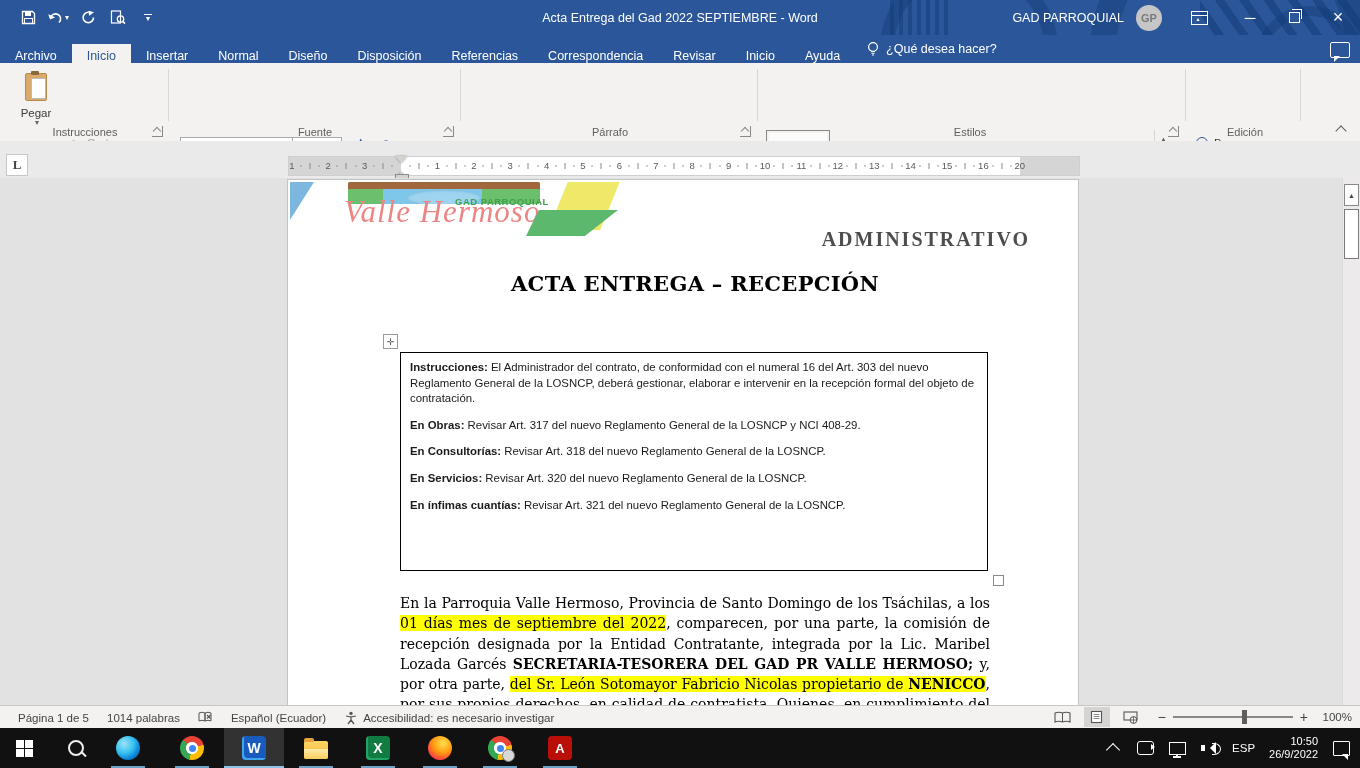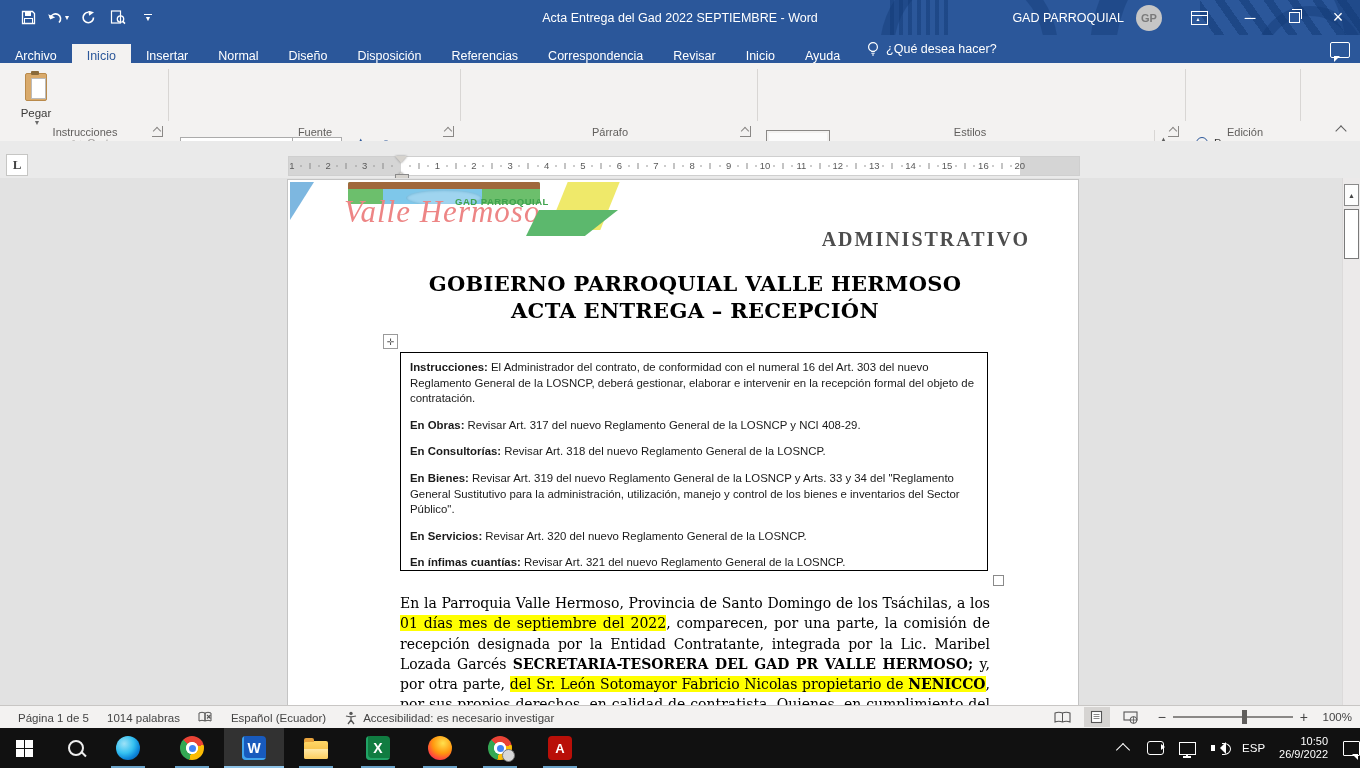--- a/index.html
+++ b/index.html
@@ -223,21 +223,21 @@
   .i-chrome::before{content:"";position:absolute;left:8.5px;top:8.5px;width:7px;height:7px;border-radius:50%;background:#4285f4;z-index:2}
   .i-word{width:24px;height:24px;border-radius:4px;background:#185abd;color:#fff;font-weight:bold;font-size:14px;display:flex;align-items:center;justify-content:center;box-shadow:2px -2px 0 0 #41a5ee inset}
   .i-folder{width:24px;height:18px;border-radius:2px;background:linear-gradient(#ffd767,#f2b338);position:relative;margin-top:3px}
   .i-folder::before{content:"";position:absolute;left:0;top:-3px;width:10px;height:4px;background:#e8a33d;border-radius:2px 2px 0 0}
   .i-folder::after{content:"";position:absolute;left:0;bottom:0;width:24px;height:10px;background:linear-gradient(#ffe9a8,#fccd5e);border-radius:0 0 2px 2px}
   .i-excel{width:24px;height:24px;border-radius:4px;background:#107c41;color:#fff;font-weight:bold;font-size:14px;display:flex;align-items:center;justify-content:center;box-shadow:2px -2px 0 0 #21a366 inset}
   .i-firefox{width:24px;height:24px;border-radius:50%;background:radial-gradient(circle at 62% 30%,#ffe14d,#ff980e 45%,#ff3647 78%,#c60084)}
   .i-chrome2{position:relative}
   .badge{position:absolute;right:-3px;bottom:-2px;width:11px;height:11px;border-radius:50%;background:#d8d8d8;border:1px solid #777;z-index:3}
   .i-pdf{width:24px;height:24px;border-radius:4px;background:#b90f08;color:#fff;font-weight:bold;font-size:13px;display:flex;align-items:center;justify-content:center}
-  .tray{position:absolute;right:0;top:0;height:40px;display:flex;align-items:center;gap:14px;color:#fff}
+  .tray{position:absolute;right:0;top:0;height:40px;display:flex;align-items:center;gap:14px;padding-right:10px;color:#fff}
   .tr-ic{display:flex;align-items:center;justify-content:center;width:18px;height:18px}
   .chevup{width:9px;height:9px;border-left:1.5px solid #fff;border-top:1.5px solid #fff;transform:rotate(45deg);margin-top:4px}
   .meet{width:15px;height:12px;border:1.3px solid #fff;border-radius:3px;position:relative}
   .meet::after{content:"";position:absolute;right:-5px;top:2px;border:3px solid transparent;border-left:4px solid #fff}
   .net{width:15px;height:11px;border:1.3px solid #fff;position:relative}
   .net::after{content:"";position:absolute;left:3px;bottom:-4px;width:8px;height:1.5px;background:#fff}
   .net::before{content:"";position:absolute;left:6px;bottom:-3px;width:2px;height:3px;background:#fff}
   .trlang{font-size:11.5px}
   .clock{font-size:11px;line-height:13px;text-align:right}
   .ac-bubble{width:15px;height:13px;border:1.3px solid #fff;border-radius:1px;position:relative}
@@ -629,31 +629,29 @@
       <div class="logo-img"></div>
       <div class="logo-script">Valle Hermoso</div>
       <div class="logo-sub">GAD PARROQUIAL</div>
       <div class="ystripe"></div>
       <div class="gwedge"></div>
     </div>
 
     <div class="watermark">ADMINISTRATIVO</div>
 
     <div class="dheading">
-      <div>GOBIERNO PARROQUIAL VALLE HERMOSO</div>
       <div>ACTA ENTREGA – RECEPCIÓN</div>
     </div>
 
     <div class="movehandle">✛</div>
 
     <div class="instrbox">
       <p class="ibp"><b>Instrucciones:</b><span> El Administrador del contrato, de conformidad con el numeral 16 del Art. 303 del nuevo Reglamento General de la LOSNCP, deberá gestionar, elaborar e intervenir en la recepción formal del objeto de contratación.</span></p>
       <p class="ibp"><b>En Obras:</b><span> Revisar Art. 317 del nuevo Reglamento General de la LOSNCP y NCI 408-29.</span></p>
       <p class="ibp"><b>En Consultorías:</b><span> Revisar Art. 318 del nuevo Reglamento General de la LOSNCP.</span></p>
-      <p class="ibp"><b>En Bienes:</b><span> Revisar Art. 319 del nuevo Reglamento General de la LOSNCP y Arts. 33 y 34 del "Reglamento General Sustitutivo para la administración, utilización, manejo y control de los bienes e inventarios del Sector Público".</span></p>
       <p class="ibp"><b>En Servicios:</b><span> Revisar Art. 320 del nuevo Reglamento General de la LOSNCP.</span></p>
       <p class="ibp" style="margin-bottom:0"><b>En ínfimas cuantías:</b><span> Revisar Art. 321 del nuevo Reglamento General de la LOSNCP.</span></p>
     </div>
 
     <div class="resizesq"></div>
 
     <div class="bodytext"><span class="seg-normal">En la Parroquia Valle Hermoso, Provincia de Santo Domingo de los Tsáchilas, a los </span><span class="seg-highlight">01 días mes de septiembre del 2022</span><span class="seg-normal">, comparecen, por una parte, la comisión de recepción designada por la Entidad Contratante, integrada por la Lic. Maribel Lozada Garcés </span><span class="seg-bold">SECRETARIA-TESORERA DEL GAD PR VALLE HERMOSO;</span><span class="seg-normal"> y, por otra parte, </span><span class="seg-highlight">del Sr. León Sotomayor Fabricio Nicolas propietario de </span><span class="seg-highlight-bold">NENICCO</span><span class="seg-normal">, por sus propios derechos, en calidad de contratista. Quienes, en cumplimiento del Art.</span></div>
   </div>
 
   <div class="vscroll">

